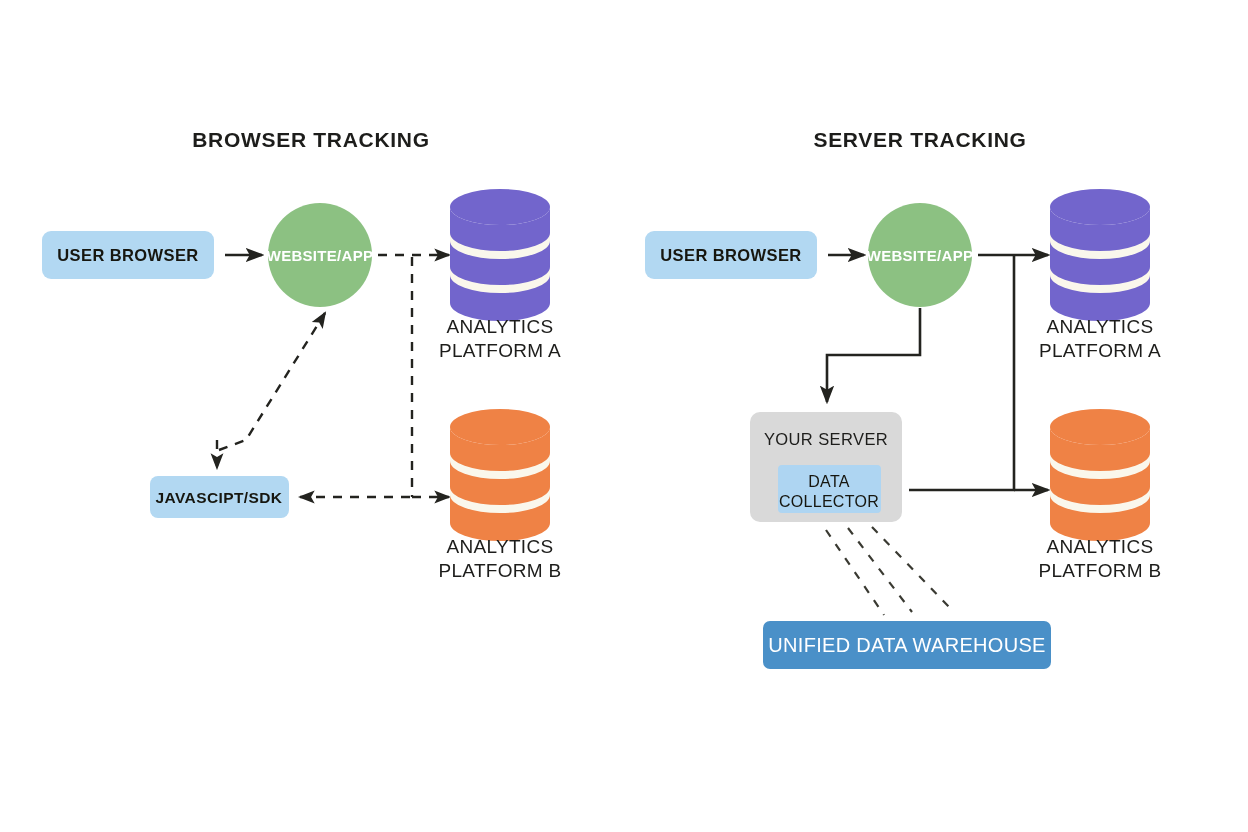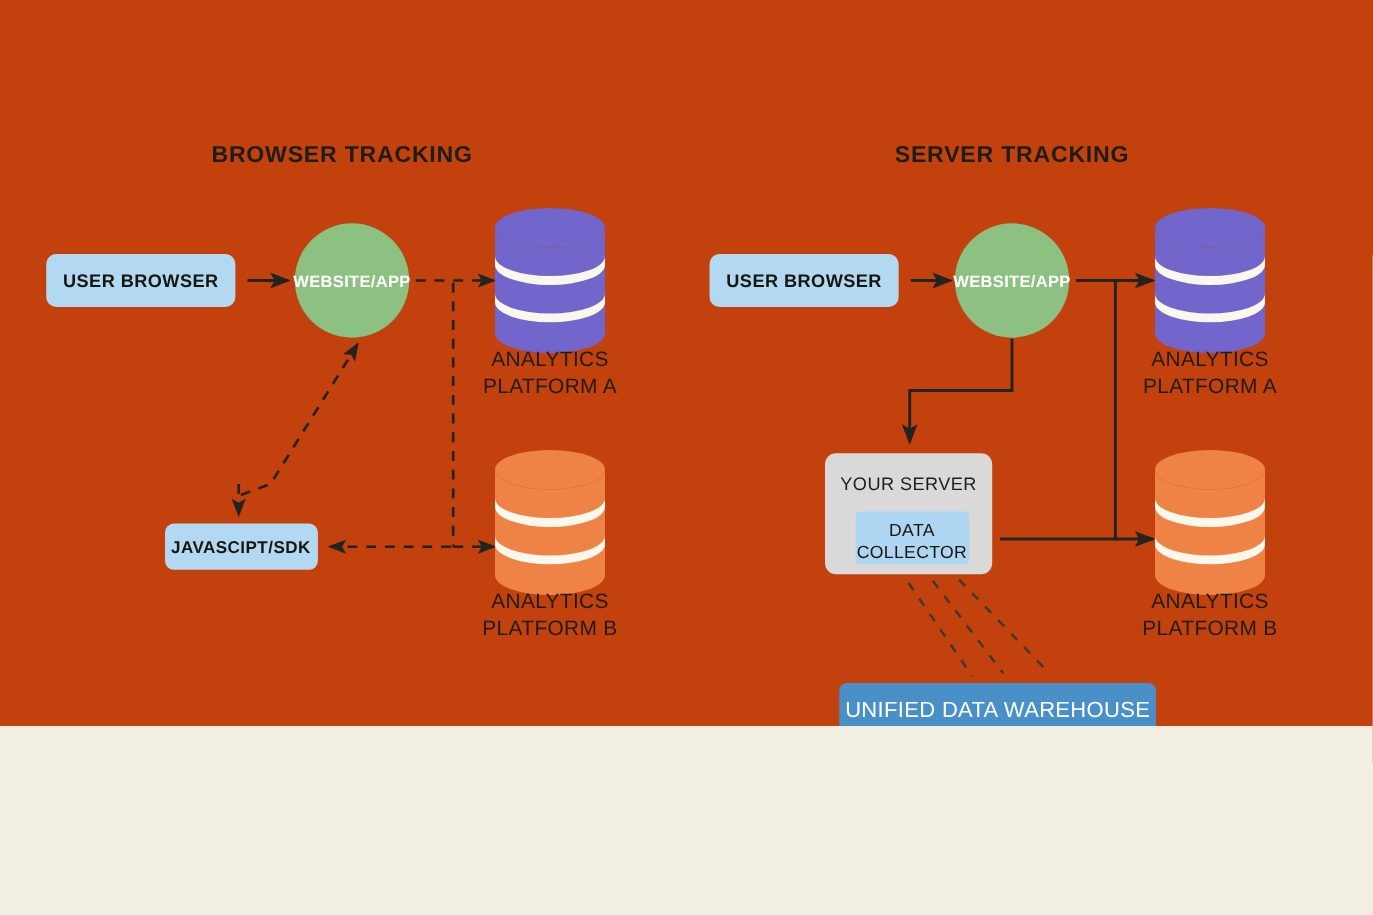--- a/index.html
+++ b/index.html
@@ -6,22 +6,22 @@
     margin: 0;
     padding: 0;
     background: #f2efe2;
   }
   body {
     font-family: "Liberation Sans", sans-serif;
   }
   #canvas {
     position: relative;
     width: 1248px;
-    height: 660px;
-    background: #c2410c;
+    height: 832px;
+    background: #ffffff;
     overflow: hidden;
   }
   #diagram-svg {
     position: absolute;
     inset: 0;
     width: 1248px;
     height: 832px;
     display: block;
   }
   .panel-title {

